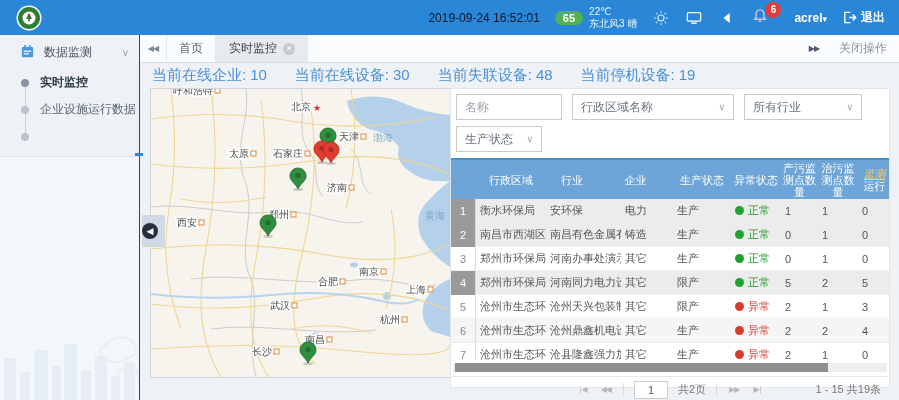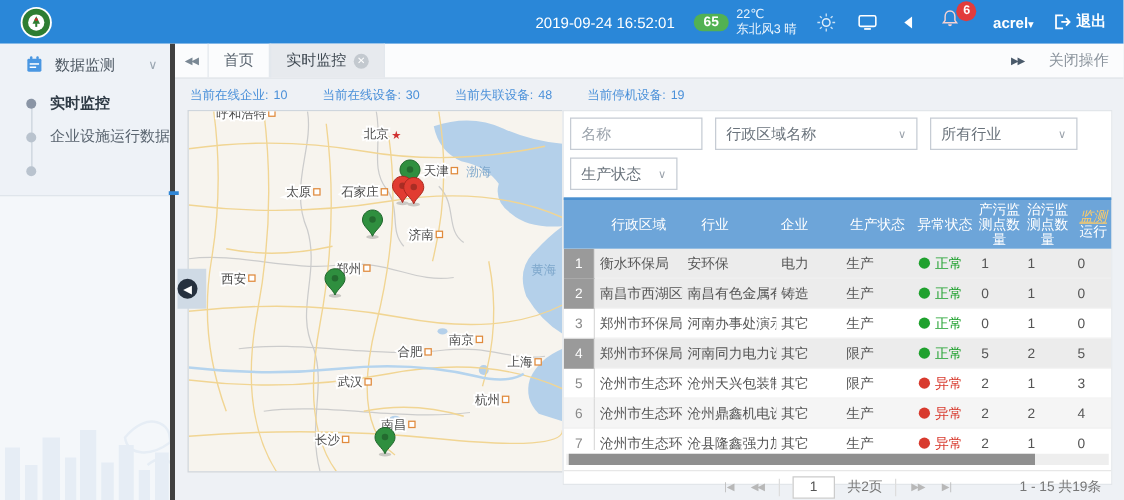--- a/index.html
+++ b/index.html
@@ -5,33 +5,33 @@
   * { margin:0; padding:0; box-sizing:border-box; }
   html,body { width:899px; height:400px; overflow:hidden; }
   body { font-family:"Liberation Sans","DejaVu Sans",sans-serif; background:#eef1f5; }
   .app { position:relative; width:899px; height:400px; background:#eef1f5; overflow:hidden; }
 
   
   .topbar { position:absolute; left:0; top:0; width:899px; height:35px; background:#2a87d8; display:flex; align-items:center; color:#fff; }
   .logo { width:26px; height:26px; margin-left:16px; flex:0 0 auto; }
   .app-title { font-size:17px; font-weight:bold; margin-left:12px; letter-spacing:1px; }
   .top-right { margin-left:auto; display:flex; align-items:center; gap:15px; padding-right:14px; }
-  .datetime { font-size:12px; color:#ffffff; }
+  .datetime { font-size:12px; color:#0f172a; }
   .aqi-wrap { display:flex; align-items:center; gap:6px; }
   .aqi-badge { background:#52b153; color:#fff; font-size:11px; font-weight:bold; border-radius:9px; padding:1px 8px; }
   .weather-col { display:flex; flex-direction:column; font-size:10px; line-height:12px; color:#eaf4fd; }
   .tb-icon { width:18px; height:16px; display:inline-block; cursor:pointer; }
   .bell-wrap { position:relative; cursor:pointer; }
   .notif-badge { position:absolute; top:-6px; right:-12px; background:#e23c3c; color:#fff; font-size:10px; font-weight:bold; border-radius:8px; min-width:16px; height:16px; line-height:16px; text-align:center; }
   .user-menu { font-size:12px; font-weight:bold; cursor:pointer; margin-left:10px; }
   .caret { font-size:9px; }
   .logout { display:flex; align-items:center; gap:4px; font-size:12px; font-weight:bold; cursor:pointer; }
 
   
-  .sidebar { position:absolute; left:0; top:35px; width:140px; height:365px; background:#f4f7fa; border-right:4px solid #404040; overflow:hidden; }
+  .sidebar { position:absolute; left:0; top:35px; width:140px; height:365px; background:#f4f7fa; border-right:1px solid #404040; overflow:hidden; }
   .side-group { background:#eef2f7; border-bottom:1px solid #dfe5eb; padding-bottom:6px; }
   .side-item { height:34px; display:flex; align-items:center; padding:0 10px 0 20px; cursor:pointer; color:#4a5560; font-size:12px; }
   .side-icon { width:16px; height:16px; margin-right:8px; flex:0 0 auto; }
   .side-icon svg { width:15px; height:15px; fill:#4a97e2; }
   .side-label { flex:1 1 auto; white-space:nowrap; overflow:hidden; }
   .side-chevron { font-size:10px; color:#9aa6b1; }
   .side-sub { list-style:none; position:relative; }
   .side-sub:before { content:""; position:absolute; left:25px; top:10px; bottom:10px; width:1px; background:#c9d2dc; }
   .sub-item { height:27px; display:flex; align-items:center; padding-left:40px; position:relative; font-size:12px; color:#5a6570; cursor:pointer; }
   .sub-item .dot { position:absolute; left:21px; width:8px; height:8px; border-radius:50%; background:#b9c3ce; }
@@ -43,21 +43,21 @@
   .main { position:absolute; left:140px; top:35px; width:759px; height:365px; }
   .tabbar { height:28px; background:#fbfcfd; border-bottom:1px solid #d9dee4; display:flex; align-items:stretch; }
   .tab-arrow { width:26px; display:flex; align-items:center; justify-content:center; font-size:8px; color:#7a8894; cursor:pointer; letter-spacing:-1px; }
   .tab { display:flex; align-items:center; gap:6px; padding:0 12px; font-size:12px; color:#5a6570; border-left:1px solid #e3e8ed; border-right:1px solid #e3e8ed; cursor:pointer; }
   .tab.active { background:#e7eaee; color:#3d4750; }
   .tab-close { width:12px; height:12px; border-radius:50%; background:#c3c9cf; color:#fff; font-size:8px; line-height:12px; text-align:center; cursor:pointer; }
   .tabbar-right { margin-left:auto; display:flex; align-items:center; gap:12px; padding-right:12px; }
   .close-ops { font-size:12px; color:#8a939c; cursor:pointer; }
 
   .content { position:absolute; left:0; top:28px; width:759px; height:337px; background:#eef1f5; }
-  .stats-row { height:25px; display:flex; align-items:center; gap:28px; padding-left:12px; font-size:10px; }
+  .stats-row { height:25px; display:flex; align-items:center; gap:28px; padding-left:12px; font-size:15px; }
   .stat-label { color:#4a90d9; }
   .stat-value { color:#4a90d9; margin-left:4px; }
 
   
   .map-panel { position:absolute; left:10px; top:25px; width:301px; height:290px; border:1px solid #cfd6dd; background:#f7f4ee; overflow:hidden; }
   .panel-collapse { position:absolute; left:2px; top:152px; width:23px; height:32px; background:#cfdae5; z-index:5; cursor:pointer; }
   .collapse-circle { position:absolute; left:0; top:8px; width:16px; height:16px; border-radius:50%; background:#25303e; color:#fff; font-size:9px; line-height:16px; text-align:center; }
   .blue-dash { position:absolute; left:135px; top:153px; width:8px; height:3px; background:#2f86d6; z-index:6; }
 
   .map-city { font-size:10px; fill:#4a4a4a; stroke:#ffffff; stroke-width:3px; paint-order:stroke; }

